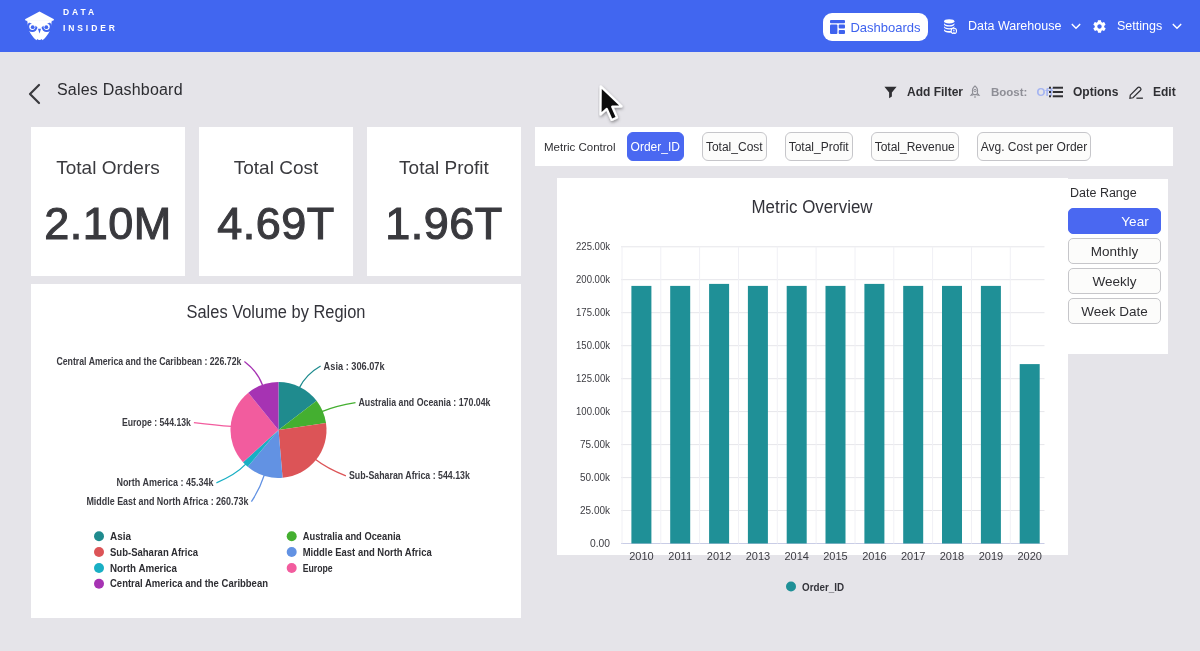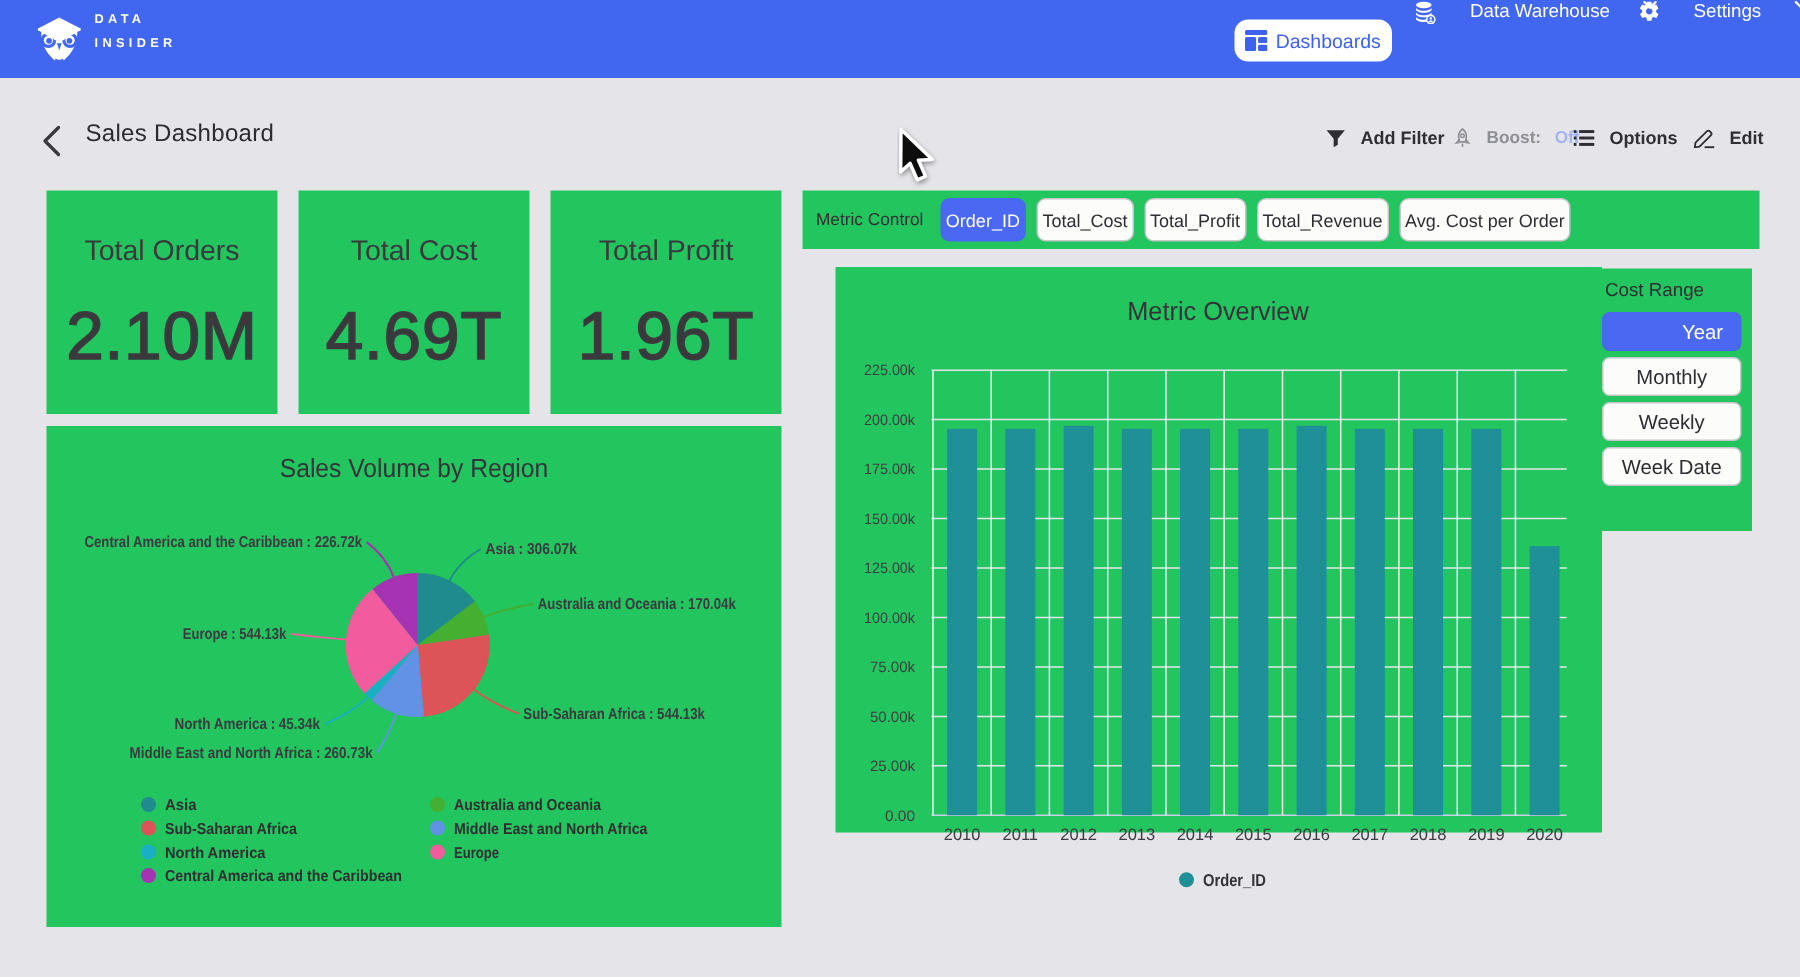--- a/index.html
+++ b/index.html
@@ -5,35 +5,35 @@
 * { margin:0; padding:0; box-sizing:border-box; }
 html,body { width:1200px; height:651px; overflow:hidden; }
 body { font-family:"Liberation Sans", sans-serif; background:#e5e4e9; }
 #app { position:relative; width:1200px; height:651px; background:#e5e4e9; }
 .abs { position:absolute; }
 
 #topbar { position:absolute; left:0; top:0; width:1200px; height:52px; background:#4166f0; }
 #logoTxt { position:absolute; left:63px; top:4px; color:#fff; font-size:8.5px; font-weight:bold; letter-spacing:2.9px; line-height:16px; }
 #dashBtn { position:absolute; left:823px; top:13px; width:105px; height:28px; background:#fff; border-radius:9px; display:flex; align-items:center; justify-content:center; gap:5px; }
 #dashBtn span { color:#3e62ee; font-size:13px; font-weight:500; }
-.navitem { position:absolute; top:0; height:52px; display:flex; align-items:flex-start; gap:22px; color:#fff; font-size:12.5px; white-space:nowrap; }
+.navitem { position:absolute; top:0; height:52px; display:flex; align-items:center; gap:10px; color:#fff; font-size:12.5px; white-space:nowrap; }
 
 #subhead { position:absolute; left:0; top:52px; width:1200px; height:72px; }
 #backArrow { position:absolute; left:28px; top:31px; }
 #pageTitle { position:absolute; left:57px; top:29px; font-size:16px; color:#2c2c30; letter-spacing:0.2px; }
 .hact { position:absolute; top:33px; white-space:nowrap; display:flex; align-items:center; gap:10px; font-size:12px; font-weight:bold; color:#2f2f33; }
 
-.card { position:absolute; background:#22c55e; }
+.card { position:absolute; background:#ffffff; }
 .statcard { width:154px; height:149px; top:127px; text-align:center; }
 .statlbl { margin-top:30px; font-size:19px; color:#3a3a3e; }
 .statval { margin-top:19px; font-size:45px; font-weight:500; color:#39393d; letter-spacing:0.5px; -webkit-text-stroke:1.1px #3b3b40; }
 
 #mctrl { left:535px; top:127px; width:638px; height:39px; display:flex; align-items:center; }
 #mctrl .lbl { margin-left:9px; font-size:11.5px; color:#2e2e32; white-space:nowrap; }
-.mbtn { height:29px; margin-left:7px; padding:0 3px; white-space:nowrap; display:flex; align-items:center; background:#fcfcfb; border:1px solid #c6c6ca; border-radius:6px; font-size:12px; color:#2e2e32; }
+.mbtn { height:29px; margin-left:18px; padding:0 3px; white-space:nowrap; display:flex; align-items:center; background:#fcfcfb; border:1px solid #c6c6ca; border-radius:6px; font-size:12px; color:#2e2e32; }
 .mbtn.sel { background:#4a68f1; border-color:#4a68f1; color:#fff; }
 
 #chartcard { left:557px; top:178px; width:511px; height:377px; }
 
 #datepanel { left:1061px; top:179px; width:107px; height:175px; }
 #datepanel .dr { margin:7px 0 0 9px; font-size:12.5px; color:#2e2e32; }
 .dbtn { margin:4px auto 0 auto; width:93px; height:26px; display:flex; align-items:center; justify-content:center; background:#fcfcfb; border:1px solid #c6c6ca; border-radius:5px; font-size:13.5px; color:#2e2e32; }
 .dbtn.sel { background:#4a68f1; border-color:#4a68f1; color:#fff;padding-left:41px; }
 
 #piecard { left:31px; top:284px; width:490px; height:334px; }
@@ -215,21 +215,21 @@
 <rect x="423.9" y="107.9" width="20.0" height="257.6" fill="#1f9097"></rect>
 <text x="433.9" y="382" text-anchor="middle" font-size="11" fill="#3c3c42">2019</text>
 <rect x="462.7" y="186.1" width="20.0" height="179.4" fill="#1f9097"></rect>
 <text x="472.7" y="382" text-anchor="middle" font-size="11" fill="#3c3c42">2020</text>
 <circle cx="234" cy="408.5" r="5" fill="#1f9097"></circle>
 <text x="245" y="412.5" font-size="11.5" font-weight="bold" fill="#33333a" textLength="42" lengthAdjust="spacingAndGlyphs">Order_ID</text>
 </svg>
   </div>
 
   <div class="card" id="datepanel">
-    <div class="dr">Cost Range</div>
+    <div class="dr">Date Range</div>
     <div class="dbtn sel" style="margin-top:8px">Year</div>
     <div class="dbtn">Monthly</div>
     <div class="dbtn">Weekly</div>
     <div class="dbtn">Week Date</div>
   </div>
 
   <div class="card" id="piecard">
     <svg width="490" height="334" viewBox="0 0 490 334" id="piesvg">
 <text x="245" y="34" text-anchor="middle" font-size="17.5" fill="#33333a" textLength="179" lengthAdjust="spacingAndGlyphs">Sales Volume by Region</text>
 <path d="M247.5 146.0 L247.50 98.00 A48.0 48.0 0 0 1 285.60 116.81 Z" fill="#1f8b8e"></path>

